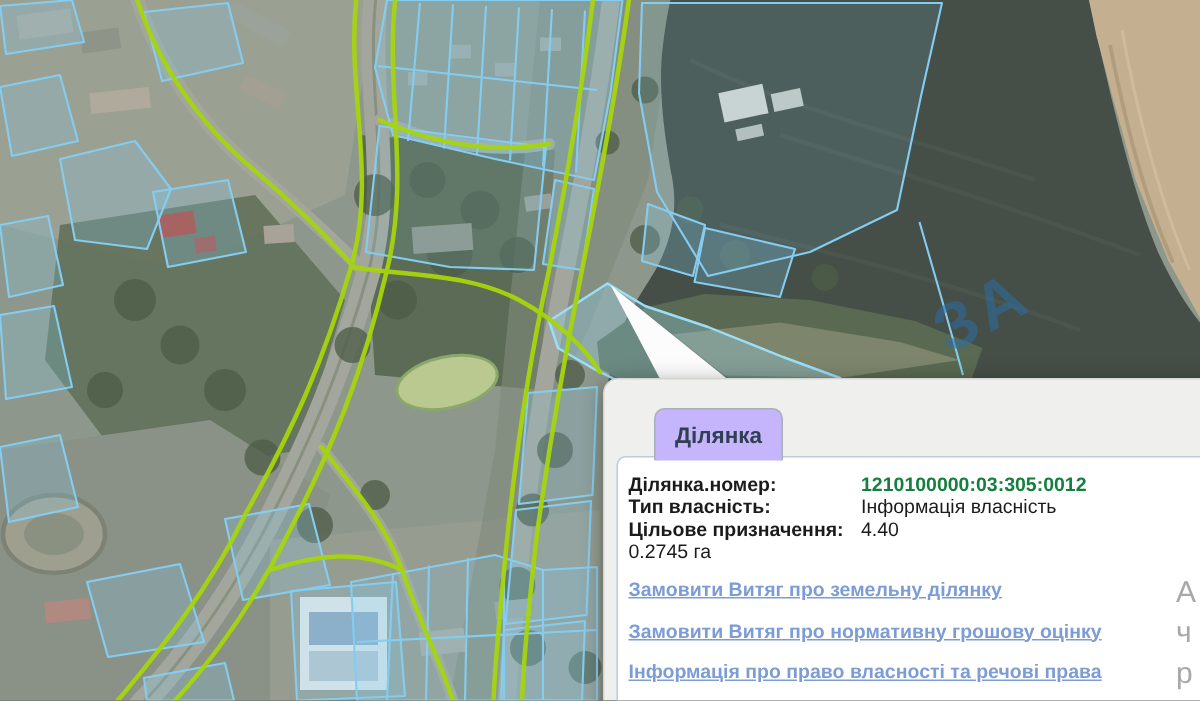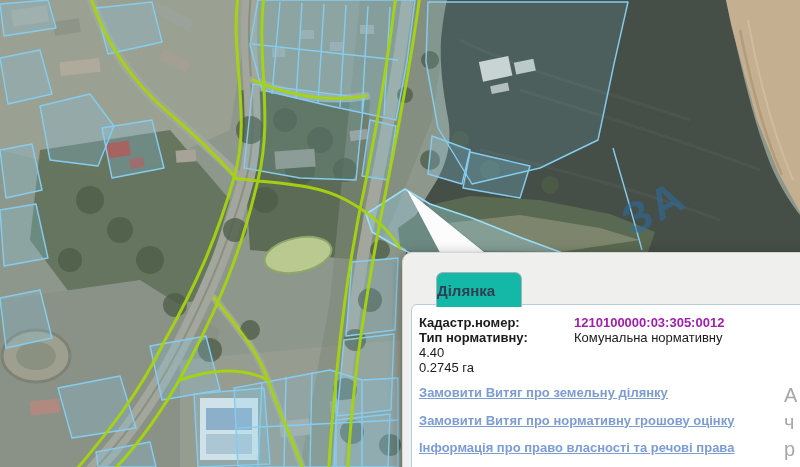--- a/index.html
+++ b/index.html
@@ -5,31 +5,31 @@
   html,body{margin:0;padding:0;background:#666;}
   #screen{position:relative;width:800px;height:467px;overflow:hidden;
           font-family:"Liberation Sans",sans-serif;background:#8e978b;}
   #map{position:absolute;left:0;top:0;width:800px;height:467px;display:block;}
 
   
   .popup{position:absolute;left:402px;top:252px;width:430px;height:230px;
          background:#efefed;border:1px solid #d5d5d3;border-radius:10px;
          box-shadow:0 3px 14px rgba(0,0,0,.35);}
   .tab{position:absolute;left:33px;top:19px;width:84px;height:34px;
-       background:#14b8a6;border:1px solid #a9b0b7;border-bottom:none;
+       background:#c4b5fd;border:1px solid #a9b0b7;border-bottom:none;
        border-radius:7px 7px 0 0;z-index:2;
-       display:flex;align-items:center;justify-content:flex-start;
+       display:flex;align-items:center;justify-content:center;
        font-size:15px;font-weight:bold;color:#323e52;cursor:pointer;}
   .panel{position:absolute;left:8px;right:10px;top:51px;bottom:6px;
          background:#ffffff;border:1px solid #b9cbdc;border-radius:6px;z-index:1;}
   .rows{padding:10px 0 0 7px;font-size:13px;line-height:15px;color:#1b1b1b;}
   .row{display:flex;}
   .lbl{width:155px;font-weight:bold;white-space:nowrap;}
   .val{font-weight:normal;white-space:nowrap;}
-  .val.bold{font-weight:bold;color:#a21caf;}
+  .val.bold{font-weight:bold;color:#15803d;}
   .links{padding:11px 0 0 7px;}
   .plink{display:block;font-size:13px;font-weight:bold;line-height:14px;
          margin-bottom:13.5px;color:#7c9cd6;text-decoration:underline;white-space:nowrap;}
   .fragments{position:absolute;left:372px;top:77px;font-size:20px;line-height:27px;
              color:#a8a8a8;white-space:nowrap;}
 </style>
 </head>
 <body>
 
 <div id="screen">
@@ -178,28 +178,29 @@
     </g>
   </svg>
 
   <div class="popup">
     <div class="tab">
       <span>Ділянка</span>
     </div>
     <div class="panel">
       <div class="rows">
         <div class="row">
-          <span class="lbl">Кадастр.номер:</span>
+          <span class="lbl">Ділянка.номер:</span>
           <span class="val bold">1210100000:03:305:0012</span>
         </div>
         <div class="row">
-          <span class="lbl">Тип нормативну:</span>
-          <span class="val">Комунальна нормативну</span>
-        </div>
-        <div class="row">
+          <span class="lbl">Тип власність:</span>
+          <span class="val">Інформація власність</span>
+        </div>
+        <div class="row">
+          <span class="lbl">Цільове призначення:</span>
           <span class="val">4.40</span>
         </div>
         <div class="row">
           <span class="val">0.2745 га</span>
         </div>
       </div>
       <div class="links">
         <a href="#" class="plink">Замовити Витяг про земельну ділянку</a>
         <a href="#" class="plink">Замовити Витяг про нормативну грошову оцінку</a>
         <a href="#" class="plink">Інформація про право власності та речові права</a>

